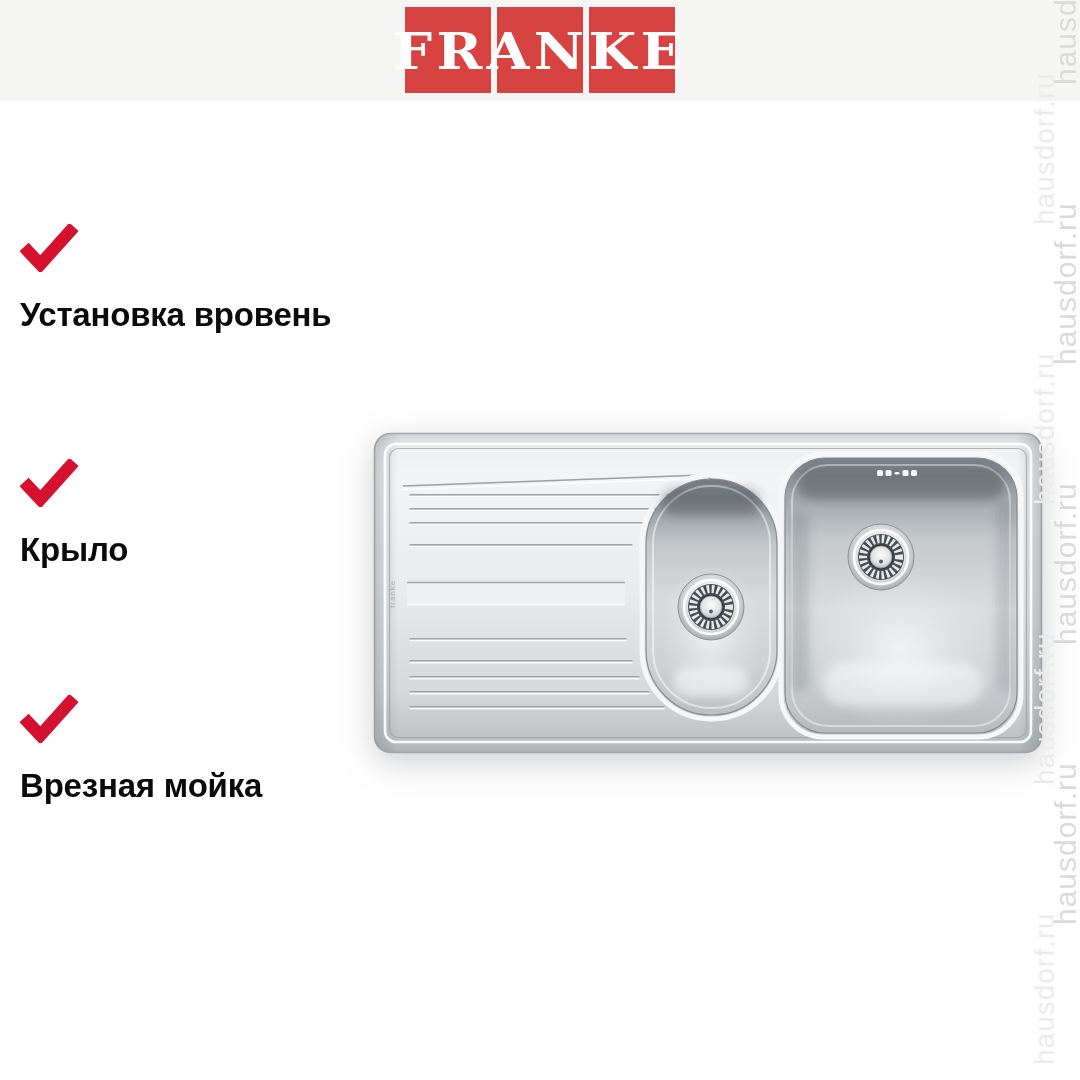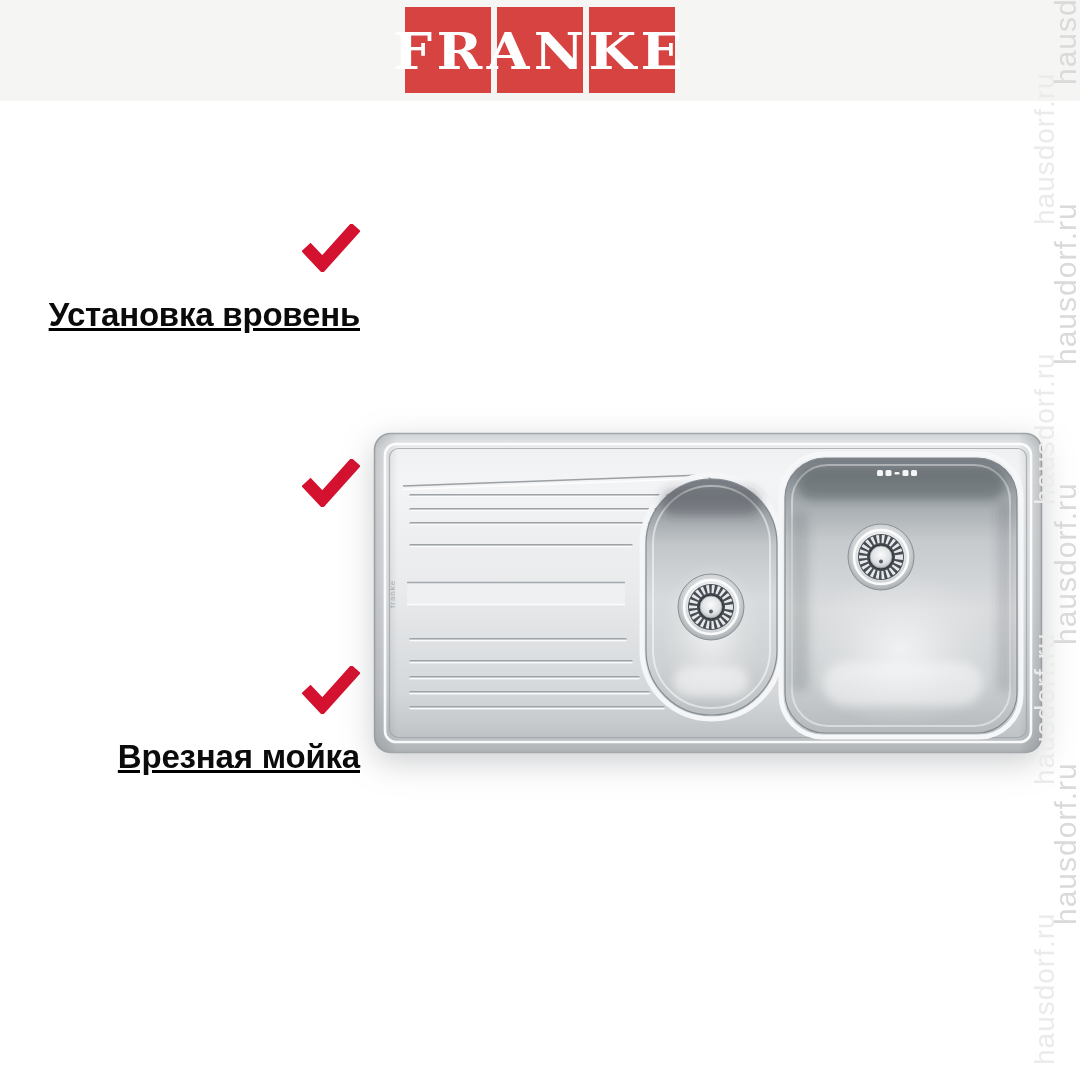--- a/index.html
+++ b/index.html
@@ -19,30 +19,30 @@
   .logo-block { width:86px; height:86px; background:var(--logo-red,#d84440); }
   .logo-word {
     position:absolute; inset:0; display:flex; align-items:center; justify-content:center;
     font-family:"DejaVu Serif", serif; font-weight:700; font-size:50px;
     letter-spacing:4px; color:var(--logo-text,#fff);
     transform:scaleX(1.1); transform-origin:center;
     padding-top:2px; pointer-events:none;
   }
   
   .feature {
-    position:absolute; left:20px; width:340px; text-align:right;text-decoration:underline;
+    position:absolute; left:20px; width:340px; text-align:left;
   }
   .feature .check { display:inline-block; width:58px; height:48px; color:var(--check-red,#d41230); }
   .feature .label {
     margin-top:16px; font-size:33px; line-height:46px; font-weight:700;
     color:var(--feature-text,#0b0b0b); letter-spacing:-0.2px;
   }
   .f1 { top:224px; }
   .f2 { top:459px; }
-  .f3 { top:666px; }
+  .f3 { top:695px; }
   
   .sink { position:absolute; left:373px; top:432px; width:670px; height:322px; z-index:2; }
   .sink svg { display:block; filter:drop-shadow(0 9px 16px rgba(75,80,85,.28)); }
   
   .wm { position:absolute; width:0; height:0; z-index:3; }
   .wm span {
     display:block; transform:translate(-50%,-50%) rotate(-90deg);
     white-space:nowrap; font-size:30px; font-weight:400; letter-spacing:1px;
     font-family:"Liberation Sans", sans-serif;
   }
@@ -71,20 +71,23 @@
     </svg>
     <div class="label">
       <div>Установка вровень</div>
     </div>
   </div>
 
   <div class="feature f2">
     <svg class="check" viewBox="0 0 60 50">
       <path d="M4 24 L21 42 L56 3" fill="none" stroke="currentColor" stroke-width="13"></path>
     </svg>
+    <div class="label">
+      <div>Крыло</div>
+    </div>
   </div>
 
   <div class="feature f3">
     <svg class="check" viewBox="0 0 60 50">
       <path d="M4 24 L21 42 L56 3" fill="none" stroke="currentColor" stroke-width="13"></path>
     </svg>
     <div class="label">
       <div>Врезная мойка</div>
     </div>
   </div>

